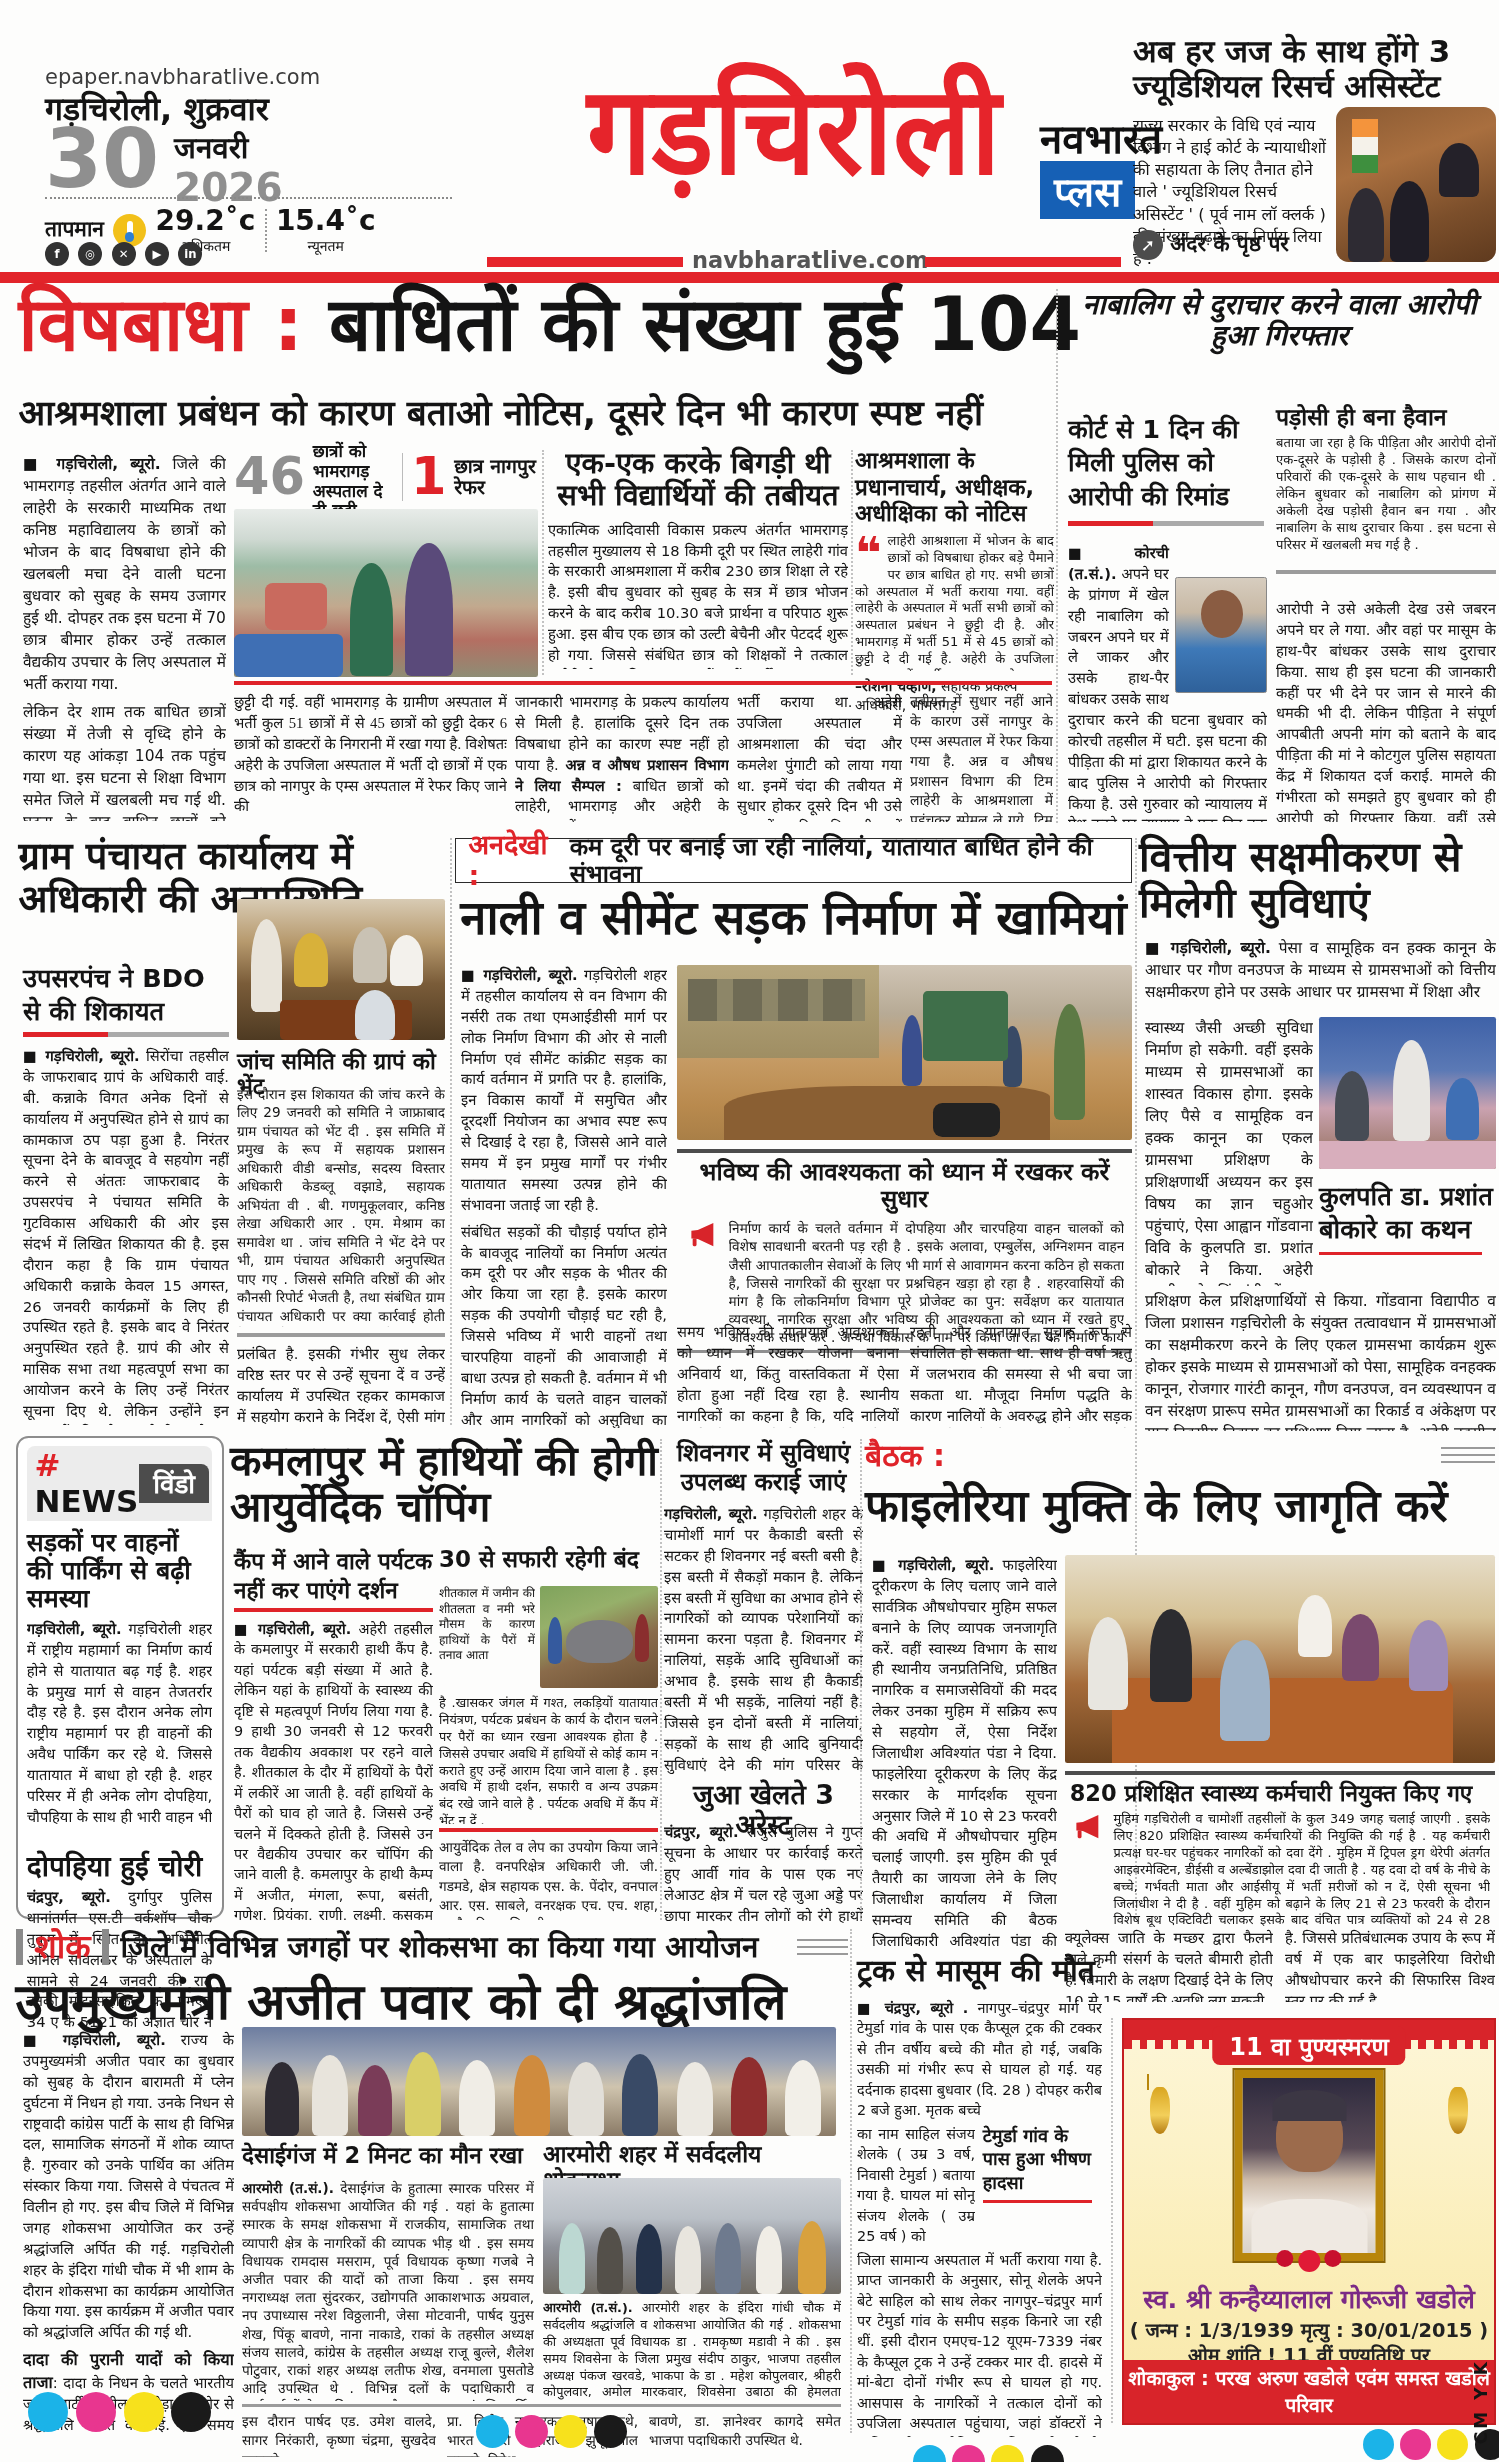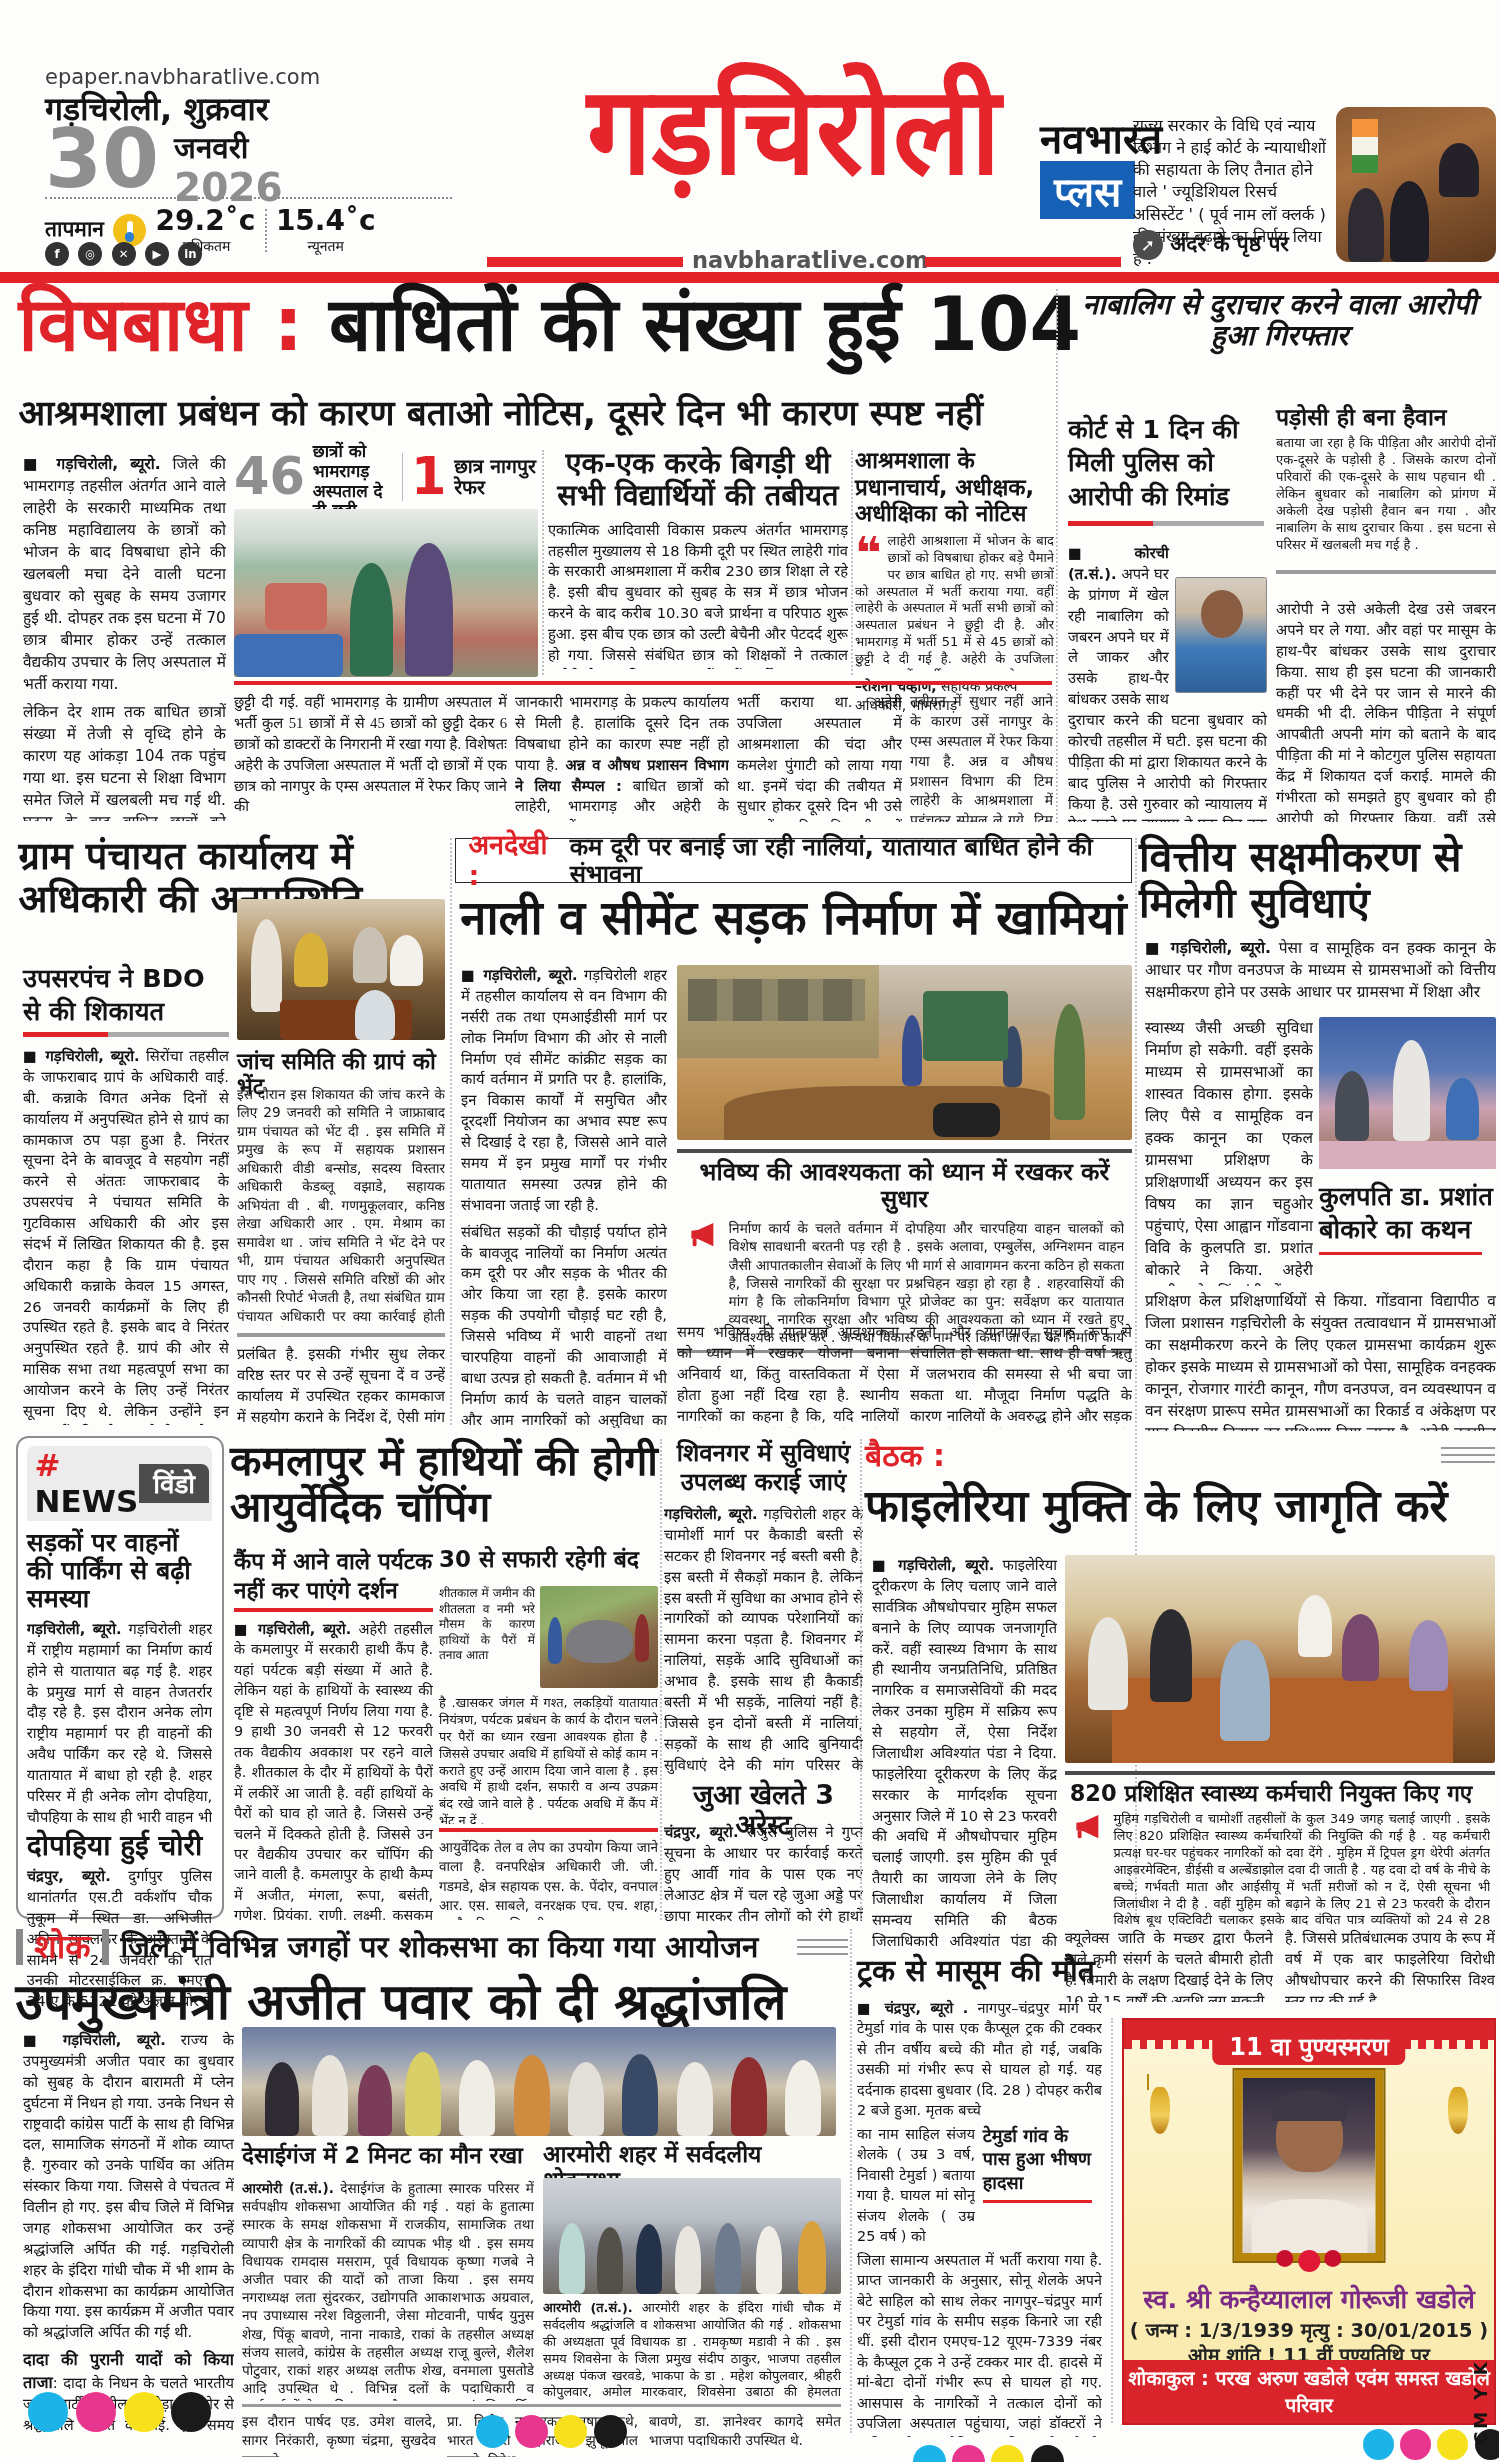--- a/index.html
+++ b/index.html
@@ -75,20 +75,21 @@
     <span class="sc">in</span>
   </div>
 
   <div class="s" style="left:587px;top:74px;font-size:115px;font-weight:900;color:#e6242b;line-height:1;transform:scaleY(1.06);">गड़चिरोली</div>
   <div class="s" style="left:1040px;top:110px;font-size:40px;font-weight:900;color:#101010;">नवभारत</div>
   <div class="s" style="left:1040px;top:161px;font-size:40px;font-weight:900;color:#fff;background:#1660b5;padding:1.6px 14px;">प्लस</div>
   <div class="s" style="left:487px;top:257px;width:196px;height:10px;background:#e6242b;"></div>
   <div class="s" style="left:692px;top:247px;width:225px;text-align:center;font-size:22.5px;font-weight:700;color:#555;">navbharatlive.com</div>
   <div class="s" style="left:925px;top:257px;width:196px;height:10px;background:#e6242b;"></div>
 
+  <div class="s h" style="left:1133px;top:34px;width:363px;font-size:31px;text-align:left;">अब हर जज के साथ होंगे 3 ज्यूडिशियल रिसर्च असिस्टेंट</div>
   <div class="s" style="left:1133px;top:115px;width:199px;font-size:16.3px;line-height:1.36;">राज्य सरकार के विधि एवं न्याय विभाग ने हाई कोर्ट के न्यायाधीशों की सहायता के लिए तैनात होने वाले ' ज्यूडिशियल रिसर्च असिस्टेंट ' ( पूर्व नाम लॉ क्लर्क ) की संख्या बढ़ाने का निर्णय लिया है .</div>
   <div class="s" style="left:1133px;top:230px;display:flex;align-items:center;gap:7.8px;">
     <span style="width:29.5px;height:29.5px;border-radius:50%;background:#4c4c4c;color:#fff;display:inline-flex;align-items:center;justify-content:center;font-size:17px;">➚</span>
     <span class="h" style="font-size:21px;">अंदर के पृष्ठ पर</span>
   </div>
   <div class="photo ph-court" style="left:1336px;top:107px;width:160px;height:155px;">
     <div style="position:absolute;left:15.5px;top:12.4px;width:26px;height:54px;background:linear-gradient(180deg,#f4943c 33%,#f5f2ea 33% 66%,#3e8f3e 66%);"></div>
     <div class="person" style="left:12.4px;bottom:0;width:36px;height:74px;background:#2e2b33;"></div>
     <div class="person" style="left:54px;bottom:0;width:39px;height:81px;background:#1f1d26;"></div>
     <div class="person" style="right:17px;top:36px;width:40px;height:54px;background:#242129;"></div>
@@ -240,21 +241,21 @@
 
   <div class="s" style="left:15.5px;top:1436px;width:208px;height:483px;border:2.3px solid #8d8d8d;border-radius:12.4px;padding:7.8px 9.3px;background:#fff;">
     <div style="display:flex;align-items:center;justify-content:space-between;background:#ececec;border-radius:7.8px 7.8px 0 0;padding:1.6px 3.1px 1.6px 7.8px;">
       <span style="font-size:31px;font-weight:900;"><span class="c-red">#</span> <span>NEWS</span></span>
       <span style="background:#4c4c4c;color:#fff;font-size:26px;font-weight:800;padding:1.6px 14px;border-radius:0 7.8px 0 0;">विंडो</span>
     </div>
     <div class="h" style="font-size:25px;margin-top:7.8px;">सड़कों पर वाहनों की पार्किंग से बढ़ी समस्या</div>
     <div class="b" style="margin-top:6.2px;height:208px;font-size:14.7px;">
       <span class="dl">गड़चिरोली, ब्यूरो.</span><span> गड़चिरोली शहर में राष्ट्रीय महामार्ग का निर्माण कार्य होने से यातायात बढ़ गई है. शहर के प्रमुख मार्ग से वाहन तेजतर्रार दौड़ रहे है. इस दौरान अनेक लोग राष्ट्रीय महामार्ग पर ही वाहनों की अवैध पार्किंग कर रहे थे. जिससे यातायात में बाधा हो रही है. शहर परिसर में ही अनेक लोग दोपहिया, चौपहिया के साथ ही भारी वाहन भी सड़क पर ही खड़े करते है. जिससे दुर्घटना का खतरा बढ़ता है.</span>
     </div>
-    <div class="h" style="font-size:28px;margin-top:3px;">दोपहिया हुई चोरी</div>
+    <div class="h" style="font-size:28px;margin-top:24px;">दोपहिया हुई चोरी</div>
     <div class="b" style="margin-top:4.7px;height:147px;font-size:14.7px;">
       <span class="dl">चंद्रपुर, ब्यूरो.</span><span> दुर्गापुर पुलिस थानांतर्गत एस.टी वर्कशॉप चौक तुकूम में स्थित डा. अभिजीत अनिल सावलकर के अस्पताल के सामने से 24 जनवरी की रात उनकी मोटरसाईकिल क्र. एमएच 34 ए के 5121 को अज्ञात चोर ने चोरी कर ली.</span>
     </div>
   </div>
 
   <div class="s h" style="left:230px;top:1439px;width:428px;font-size:41px;">कमलापुर में हाथियों की होगी आयुर्वेदिक चॉपिंग</div>
   <div class="s h" style="left:234px;top:1547px;width:199px;font-size:22.5px;line-height:1.3;">कैंप में आने वाले पर्यटक नहीं कर पाएंगे दर्शन</div>
   <div class="s rule-red" style="left:234px;top:1608px;width:199px;height:3.9px;"></div>
   <div class="s b" style="left:234px;top:1619px;width:199px;height:301px;font-size:14.4px;">
     <span class="dl">■ गड़चिरोली, ब्यूरो.</span><span> अहेरी तहसील के कमलापुर में सरकारी हाथी कैंप है. यहां पर्यटक बड़ी संख्या में आते है. लेकिन यहां के हाथियों के स्वास्थ्य की दृष्टि से महत्वपूर्ण निर्णय लिया गया है. 9 हाथी 30 जनवरी से 12 फरवरी तक वैद्यकीय अवकाश पर रहने वाले है. शीतकाल के दौर में हाथियों के पैरों में लकीरें आ जाती है. वहीं हाथियों के पैरों को घाव हो जाते है. जिससे उन्हें चलने में दिक्कते होती है. जिससे उन पर वैद्यकीय उपचार कर चॉपिंग की जाने वाली है. कमलापुर के हाथी कैम्प में अजीत, मंगला, रूपा, बसंती, गणेश, प्रियंका, राणी, लक्ष्मी, कुसकूम हाथी है. इन सभी हाथियों की नितदिन चॉपिंग की जाने वाली है. इस दौरान पैरों में लकीरे भरना, नरमाई व घाव जल्दी भरे इसके लिए</span>

